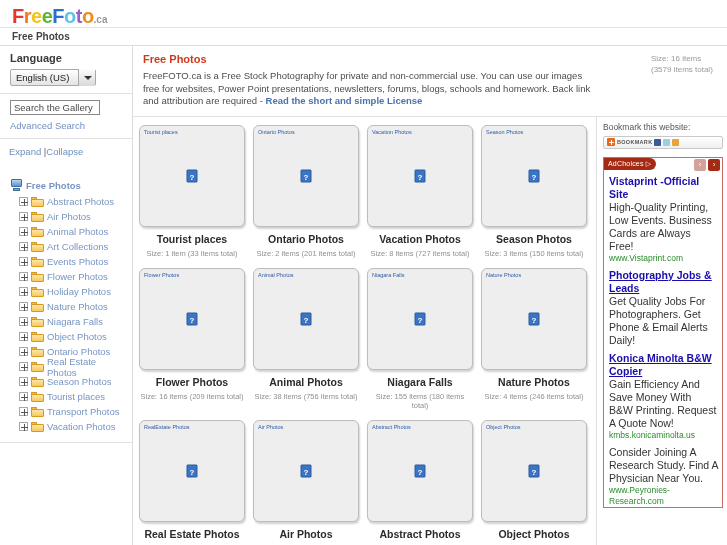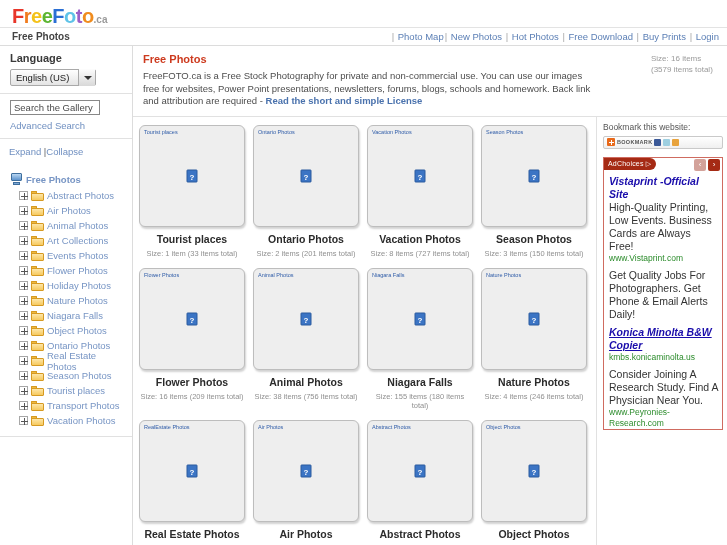--- a/index.html
+++ b/index.html
@@ -46,21 +46,21 @@
     border-left:4px solid transparent; border-right:4px solid transparent;
     border-top:4px solid #333;
   }
   .searchbox {
     width:90px; height:15px; border:1px solid #888; background:#fff;
     font-size:9.5px; color:#4a4a4a; padding:1px 3px; margin-bottom:5px;
   }
   .sb-link { font-size:9.5px; color:#6f8fc0; display:block; }
 
   .treewrap { padding:7px 8px 8px 9px; border-bottom:1px solid #e1e1e1; }
-  .expcol { font-size:9.5px; color:#6f8fc0; margin-bottom:16px; }
+  .expcol { font-size:9.5px; color:#6f8fc0; margin-bottom:22px; }
   .expcol .bar { color:#666; }
   .tree-root { display:flex; align-items:center; gap:4px; margin-bottom:3px; padding-left:2px; }
   .tree-root .lbl { font-size:9.5px; color:#7795c4; font-weight:bold; }
   .tnode { display:flex; align-items:center; gap:3px; height:15px; padding-left:10px; }
   .plus {
     width:9px; height:9px; border:1px solid #a7a7a7; background:#fff;
     position:relative; flex:0 0 9px;
   }
   .plus::before, .plus::after {
     content:""; position:absolute; background:#555;
@@ -132,38 +132,37 @@
     background:#a52a14; color:#fff; font-size:7px; padding:2px 5px 2px 4px;
     border-radius:0 9px 9px 0; display:inline-block; letter-spacing:.2px;
   }
   .arrows { display:flex; gap:2px; padding:1px 2px 0 0; }
   .arbtn {
     width:12px; height:12px; background:#a52a14; color:#fff; font-size:8px;
     line-height:12px; text-align:center; border-radius:2px;
   }
   .arbtn.dim { background:#d3a29a; }
   .adbody { padding:4px 4px 0 5px; }
-  .adtitle { font-size:10.5px; font-weight:bold; color:#1a0dab; line-height:13px;font-style:italic; }
+  .adtitle { font-size:10.5px; font-weight:bold; color:#1a0dab; line-height:13px; }
   .adtitle.u { text-decoration:underline; }
   .adtext { font-size:10.5px; color:#333; line-height:13px; }
   .adurl { font-size:8.5px; color:#2c8c2c; line-height:11px; }
   .ad-sep { height:5px; }
 </style>
 </head>
 <body>
 
 <div class="header">
   <div class="logo">
     <span id="logo-letters"><span style="color:#e8362a">F</span><span style="color:#f07c1e">r</span><span style="color:#f4c21a">e</span><span style="color:#5cb531">e</span><span style="color:#2a6fd4">F</span><span style="color:#5fc3e8">o</span><span style="color:#9b5fc8">t</span><span style="color:#f08c1e">o</span></span><span class="dom">.ca</span>
   </div>
 </div>
 
 <div class="topbar">
   <div class="crumb">Free Photos</div>
-  <div class="topnav" id="topnav"><span class="sep">|</span> <a>Photo Map</a><span class="sep">|</span> <a>New Photos</a> <span class="sep">|</span> <a>Hot Photos</a> <span class="sep">|</span> <a>Free Download</a> <span class="sep">|</span> <a>Buy Prints</a> <span class="sep">|</span> <a>Login</a></div>
 </div>
 
 <div class="wrap">
 
   <div class="sidebar">
 
     <div class="sb-block">
       <div class="sb-h">Language</div>
       <div class="sel">
         <span>English (US)</span>
@@ -452,25 +451,27 @@
             </span>
           </div>
           <div class="adbody" id="adlist">
   <div>
     <div class="adtitle">Vistaprint -Official Site</div>
     <div class="adtext">High-Quality Printing, Low Events. Business Cards are Always Free!</div>
     <div class="adurl">www.Vistaprint.com</div>
   </div>
               <div class="ad-sep"></div>
   <div>
+    <div class="adtitle u">Photography Jobs &amp; Leads</div>
     <div class="adtext">Get Quality Jobs For Photographers. Get Phone &amp; Email Alerts Daily!</div>
   </div>
               <div class="ad-sep"></div>
   <div>
     <div class="adtitle u">Konica Minolta B&amp;W Copier</div>
+    <div class="adtext">Gain Efficiency And Save Money With B&amp;W Printing. Request A Quote Now!</div>
     <div class="adurl">kmbs.konicaminolta.us</div>
   </div>
               <div class="ad-sep"></div>
   <div>
     <div class="adtext">Consider Joining A Research Study. Find A Physician Near You.</div>
     <div class="adurl">www.Peyronies-Research.com</div>
   </div>
   </div>
         </div>
       </div>

